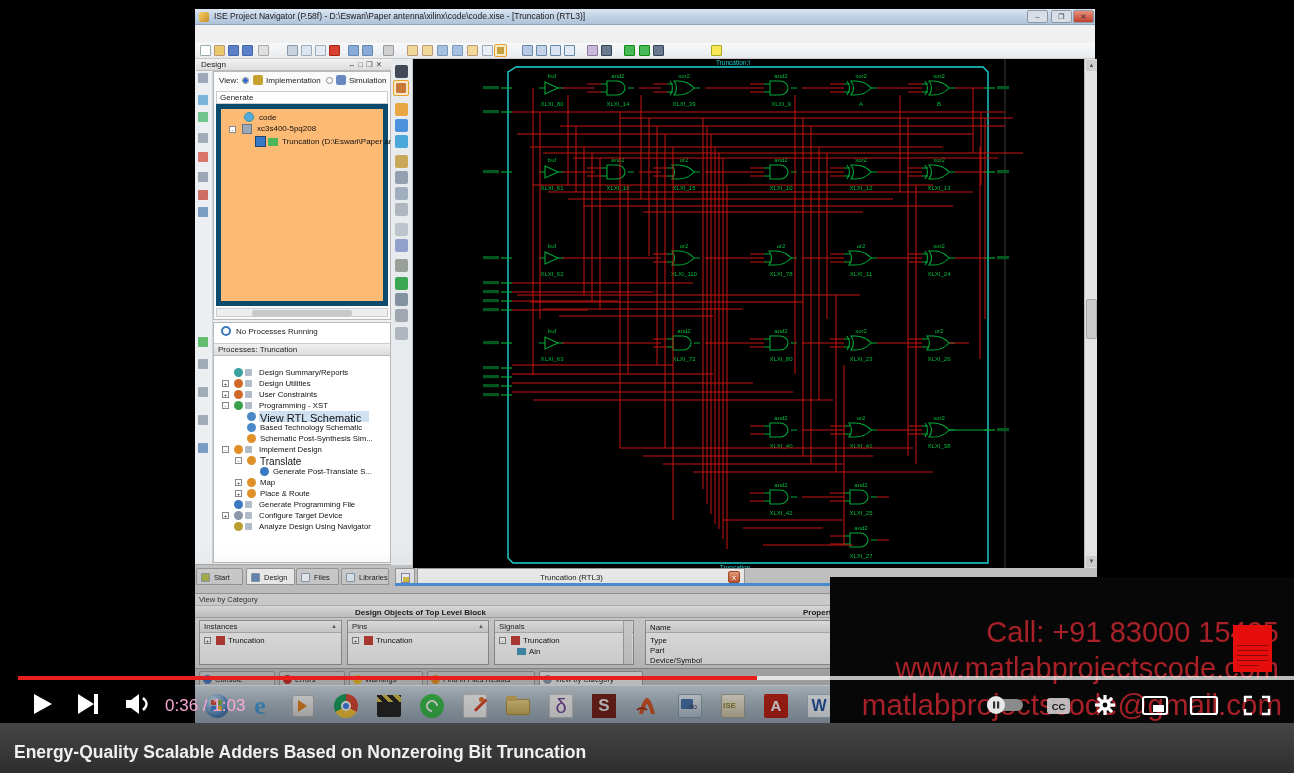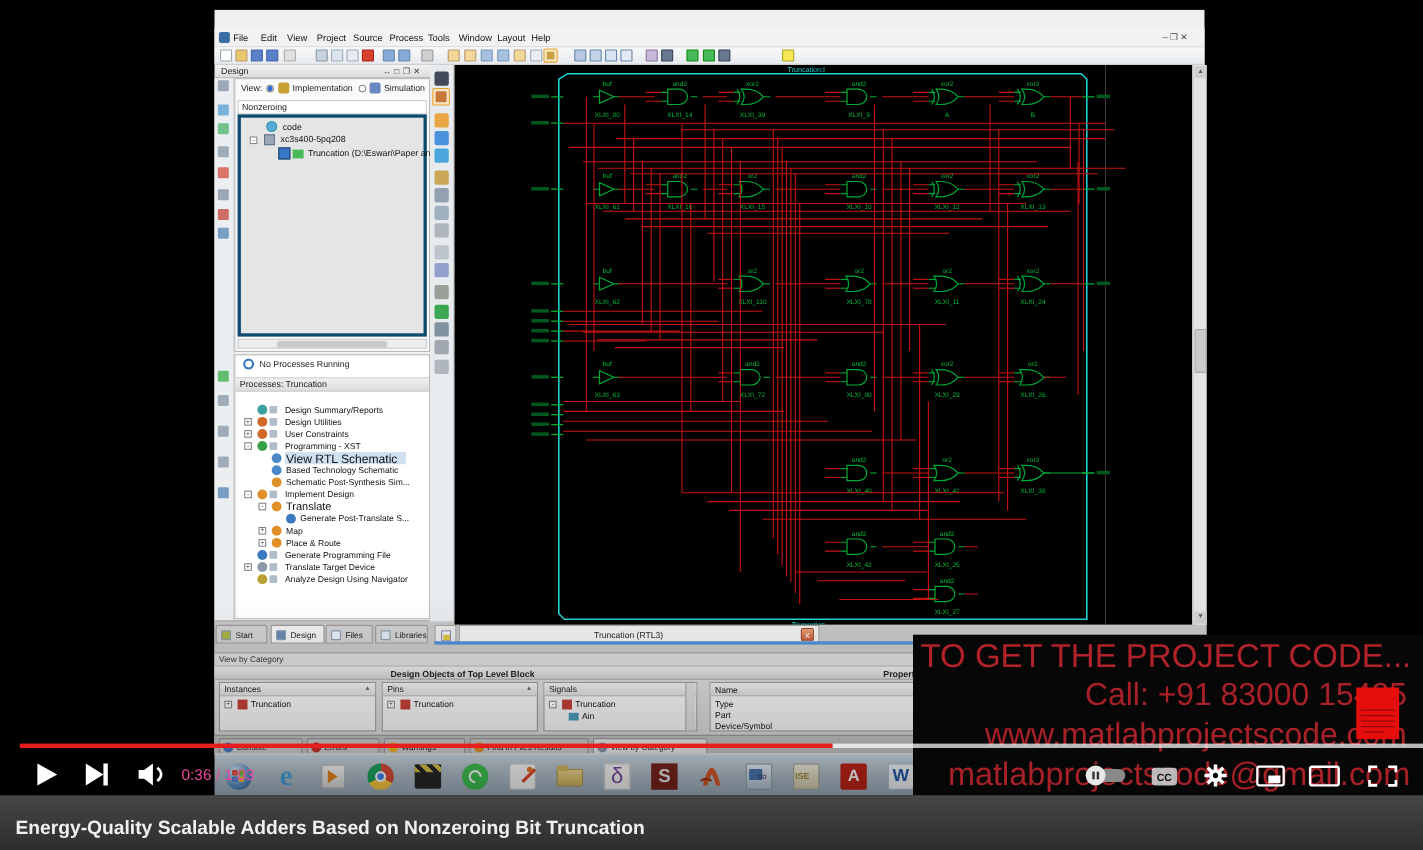--- a/index.html
+++ b/index.html
@@ -1,32 +1,25 @@
 <!DOCTYPE html>
 <html><head><meta charset="utf-8"><style>
 *{margin:0;padding:0;box-sizing:border-box;font-family:"Liberation Sans",sans-serif}
 body{width:1294px;height:773px;background:#111;overflow:hidden;position:relative}
 .ab{position:absolute}
 </style></head><body>
 <div class="ab" style="left:0;top:0;width:1294px;height:723px;background:#000">
 <div class="ab" style="left:195px;top:0;width:902px;height:723px;background:#000">
 <div class="ab" style="left:0;top:9px;width:900px;height:676px;background:#f0f0f0">
-<div class="ab" style="left:0;top:16px;width:900px;height:18px;background:#f2f2f2;border-bottom:1px solid #d8d8d8">
-<div class="ab" style="left:4px;top:4px;width:10px;height:10px;background:#3a6ea5;border-radius:2px"></div>
-<div class="ab" style="left:17px;top:4px;font-size:8.5px;color:#111">File</div>
-<div class="ab" style="left:42px;top:4px;font-size:8.5px;color:#111">Edit</div>
-<div class="ab" style="left:66px;top:4px;font-size:8.5px;color:#111">View</div>
-<div class="ab" style="left:93px;top:4px;font-size:8.5px;color:#111">Project</div>
-<div class="ab" style="left:126px;top:4px;font-size:8.5px;color:#111">Source</div>
-<div class="ab" style="left:159px;top:4px;font-size:8.5px;color:#111">Process</div>
-<div class="ab" style="left:194px;top:4px;font-size:8.5px;color:#111">Tools</div>
-<div class="ab" style="left:222px;top:4px;font-size:8.5px;color:#111">Window</div>
-<div class="ab" style="left:257px;top:4px;font-size:8.5px;color:#111">Layout</div>
-<div class="ab" style="left:288px;top:4px;font-size:8.5px;color:#111">Help</div>
-<div class="ab" style="left:862px;top:4px;font-size:8px;color:#444">– ❐ ✕</div>
+<div class="ab" style="left:0;top:0;width:900px;height:16px;background:linear-gradient(#dbe6f2,#bdcfe2 60%,#afc3d9);border-bottom:1px solid #92a5ba;border-radius:4px 4px 0 0">
+<div class="ab" style="left:4px;top:3px;width:10px;height:10px;background:linear-gradient(135deg,#f8d264,#c88a26);border-radius:2px"></div>
+<div class="ab" style="left:19px;top:2px;font-size:8.5px;color:#1a1a1a;white-space:nowrap">ISE Project Navigator (P.58f) - D:\Eswari\Paper antenna\xilinx\code\code.xise - [Truncation (RTL3)]</div>
+<div class="ab" style="left:832px;top:1px;width:21px;height:13px;background:#d7dee6;border:1px solid #8a98a8;border-radius:2px;font-size:7px;text-align:center;line-height:12px;color:#333">–</div>
+<div class="ab" style="left:856px;top:1px;width:21px;height:13px;background:#d7dee6;border:1px solid #8a98a8;border-radius:2px;font-size:7px;text-align:center;line-height:12px;color:#333">❐</div>
+<div class="ab" style="left:878px;top:1px;width:21px;height:13px;background:linear-gradient(#e8907c,#c0402c);border:1px solid #8a98a8;border-radius:2px;font-size:7px;text-align:center;line-height:12px;color:#333">✕</div>
 </div>
 <div class="ab" style="left:0;top:34px;width:900px;height:16px;background:linear-gradient(#f8f9fa,#e8ebee);border-bottom:1px solid #c9c9c9">
 <div class="ab" style="left:5px;top:2px;width:11px;height:11px;background:#ffffff;border:1px solid #9aa;border-radius:1px"></div>
 <div class="ab" style="left:19px;top:2px;width:11px;height:11px;background:#e8c86a;border:1px solid #b97;border-radius:1px"></div>
 <div class="ab" style="left:33px;top:2px;width:11px;height:11px;background:#5a80c8;border:1px solid #46a;border-radius:1px"></div>
 <div class="ab" style="left:47px;top:2px;width:11px;height:11px;background:#5a80c8;border:1px solid #46a;border-radius:1px"></div>
 <div class="ab" style="left:63px;top:2px;width:11px;height:11px;background:#e0e0e0;border:1px solid #aaa;border-radius:1px"></div>
 <div class="ab" style="left:92px;top:2px;width:11px;height:11px;background:#c8d2dc;border:1px solid #89a;border-radius:1px"></div>
 <div class="ab" style="left:106px;top:2px;width:11px;height:11px;background:#dde6ee;border:1px solid #9ab;border-radius:1px"></div>
 <div class="ab" style="left:120px;top:2px;width:11px;height:11px;background:#e6ecf2;border:1px solid #9ab;border-radius:1px"></div>
@@ -75,23 +68,23 @@
       </div>
 <div class="ab" style="left:18px;top:71px;width:178px;height:249px;background:#fafafa;border:1px solid #b9b9b9">
 <div class="ab" style="left:5px;top:4px;font-size:8px;color:#222">View:</div>
 <div class="ab" style="left:28px;top:5px;width:7px;height:7px;border:1px solid #888;border-radius:50%;background:radial-gradient(circle,#2a6ad0 0 2px,#fff 2.6px)"></div>
 <div class="ab" style="left:39px;top:3px;width:10px;height:10px;background:#c8a030;border-radius:2px"></div>
 <div class="ab" style="left:52px;top:4px;font-size:8px;color:#222">Implementation</div>
 <div class="ab" style="left:112px;top:5px;width:7px;height:7px;border:1px solid #888;border-radius:50%;background:#fff"></div>
 <div class="ab" style="left:122px;top:3px;width:10px;height:10px;background:#6888c0;border-radius:2px"></div>
 <div class="ab" style="left:135px;top:4px;font-size:8px;color:#222">Simulation</div>
 <div class="ab" style="left:2px;top:19px;width:172px;height:13px;background:#fff;border:1px solid #ccc">
-          <div class="ab" style="left:3px;top:1px;font-size:8px;color:#222">Nonzeroing</div>
-        </div>
-<div class="ab" style="left:2px;top:32px;width:172px;height:202px;background:#e5e5e5;border:3px solid #0c4a6e">
+          <div class="ab" style="left:3px;top:1px;font-size:8px;color:#222">Generate</div>
+        </div>
+<div class="ab" style="left:2px;top:32px;width:172px;height:202px;background:#fdba74;border:5px solid #0c4a6e">
 <div class="ab" style="left:23px;top:3px;width:10px;height:10px;background:#58a8d8;border-radius:50%;border:1px solid #39a"></div>
           <div class="ab" style="left:38px;top:4px;font-size:8px;color:#111">code</div>
 <div class="ab" style="left:8px;top:17px;width:7px;height:7px;border:1px solid #888;background:#fff;font-size:6px;line-height:6px;text-align:center;color:#333">-</div>
 <div class="ab" style="left:21px;top:15px;width:10px;height:10px;background:#9aa8b8;border:1px solid #678"></div>
           <div class="ab" style="left:36px;top:15px;font-size:8px;color:#111">xc3s400-5pq208</div>
 <div class="ab" style="left:34px;top:27px;width:11px;height:11px;background:#3878c8;border:1px solid #246"></div>
           <div class="ab" style="left:47px;top:29px;width:10px;height:8px;background:#48b858"></div>
           <div class="ab" style="left:61px;top:28px;font-size:8px;color:#111;white-space:nowrap">Truncation (D:\Eswari\Paper ant</div>
 </div>
 <div class="ab" style="left:2px;top:236px;width:172px;height:9px;background:#eee;border:1px solid #ccc">
@@ -140,21 +133,21 @@
 <div class="ab" style="left:46px;top:155px;font-size:7.8px;color:#111;white-space:nowrap">Map</div>
 <div class="ab" style="left:21px;top:167px;width:7px;height:7px;border:1px solid #888;background:#fff;font-size:6px;line-height:6px;text-align:center;color:#333">+</div>
 <div class="ab" style="left:33px;top:166px;width:9px;height:9px;background:#e09028;border-radius:50%"></div>
 <div class="ab" style="left:46px;top:166px;font-size:7.8px;color:#111;white-space:nowrap">Place &amp; Route</div>
 <div class="ab" style="left:20px;top:177px;width:9px;height:9px;background:#3a78c0;border-radius:50%"></div>
 <div class="ab" style="left:31px;top:178px;width:7px;height:7px;background:#b0bcc8;border-radius:1px"></div>
 <div class="ab" style="left:45px;top:177px;font-size:7.8px;color:#111;white-space:nowrap">Generate Programming File</div>
 <div class="ab" style="left:8px;top:189px;width:7px;height:7px;border:1px solid #888;background:#fff;font-size:6px;line-height:6px;text-align:center;color:#333">+</div>
 <div class="ab" style="left:20px;top:188px;width:9px;height:9px;background:#8a98a8;border-radius:50%"></div>
 <div class="ab" style="left:31px;top:189px;width:7px;height:7px;background:#b0bcc8;border-radius:1px"></div>
-<div class="ab" style="left:45px;top:188px;font-size:7.8px;color:#111;white-space:nowrap">Translate Target Device</div>
+<div class="ab" style="left:45px;top:188px;font-size:7.8px;color:#111;white-space:nowrap">Configure Target Device</div>
 <div class="ab" style="left:20px;top:199px;width:9px;height:9px;background:#b8a030;border-radius:50%"></div>
 <div class="ab" style="left:31px;top:200px;width:7px;height:7px;background:#b0bcc8;border-radius:1px"></div>
 <div class="ab" style="left:45px;top:199px;font-size:7.8px;color:#111;white-space:nowrap">Analyze Design Using Navigator</div>
 </div>
 <div class="ab" style="left:0;top:564px;width:902px;height:29px;background:#c6c6c6;border-top:1px solid #aaa">
 <div class="ab" style="left:1px;top:3px;width:47px;height:17px;background:#cfcfcf;border:1px solid #999;border-radius:2px 2px 0 0">
           <div class="ab" style="left:4px;top:4px;width:9px;height:9px;background:#a8b048;border:1px solid #8899aa;border-radius:1px"></div>
           <div class="ab" style="left:17px;top:4px;font-size:7.5px;color:#222">Start</div>
         </div>
 <div class="ab" style="left:51px;top:3px;width:49px;height:17px;background:#f0f0f0;border:1px solid #999;border-radius:2px 2px 0 0">
@@ -690,41 +683,40 @@
           <div class="ab" style="left:0px;top:2px;width:28px;height:24px;color:#fff;font-size:15px;font-weight:bold;text-align:center;line-height:24px">A</div>
         </div>
 <div class="ab" style="left:610px;top:7px;width:28px;height:28px">
           <div class="ab" style="left:2px;top:2px;width:24px;height:24px;background:#f4f8fc;border:1px solid #abc;border-radius:2px"></div>
           <div class="ab" style="left:0px;top:2px;width:28px;height:24px;color:#2858a8;font-size:16px;font-weight:bold;text-align:center;line-height:24px">W</div>
         </div>
 </div>
 </div>
 <div class="ab" style="left:0;top:545px;width:1294px;height:178px;background:linear-gradient(rgba(0,0,0,0),rgba(0,0,0,.10) 45%,rgba(0,0,0,.20) 78%,rgba(0,0,0,.30))"></div>
 <div class="ab" style="left:830px;top:577px;width:464px;height:149px;background:#070707">
-<div class="ab" style="right:11px;top:3px;font-size:30px;color:#b2222a;white-space:nowrap">TO GET THE PROJECT CODE...</div>
 <div class="ab" style="right:15px;top:39px;font-size:29px;color:#a82128;white-space:nowrap">Call: +91 83000 15425</div>
 <div class="ab" style="right:15px;top:75px;font-size:29px;color:#a82128;white-space:nowrap">www.matlabprojectscode.com</div>
 <div class="ab" style="right:12px;top:111px;font-size:29.5px;color:#a82128;white-space:nowrap">matlabprojectscode@gmail.com</div>
 <div class="ab" style="left:403px;top:48px;width:39px;height:47px;background:#e60d0d">
         <div class="ab" style="left:4px;top:20px;width:31px;height:1px;background:#8a0a0a"></div>
         <div class="ab" style="left:4px;top:25px;width:31px;height:1px;background:#8a0a0a"></div>
         <div class="ab" style="left:4px;top:30px;width:31px;height:1px;background:#8a0a0a"></div>
         <div class="ab" style="left:4px;top:35px;width:31px;height:1px;background:#8a0a0a"></div>
         <div class="ab" style="left:6px;top:40px;width:20px;height:1px;background:#8a0a0a"></div>
       </div>
 </div>
 <div class="ab" style="left:18px;top:676px;width:739px;height:4px;background:#e81e1e;z-index:30"></div>
 <div class="ab" style="left:757px;top:676px;width:537px;height:4px;background:rgba(255,255,255,.72);z-index:30"></div>
 <svg class="ab" style="left:28px;top:691px;z-index:31" width="130" height="26" viewBox="0 0 130 26">
 <path d="M6,3 L24,13 L6,23 Z" fill="#fff"></path>
 <path d="M50,3 L66,13 L50,23 Z M66,3 h4 v20 h-4 Z" fill="#fff"></path>
 <path d="M98,9 h5 l8,-6 v20 l-8,-6 h-5 Z" fill="#fff"></path>
       <path d="M115,7 q7,6 0,12" stroke="#fff" stroke-width="2.4" fill="none"></path>
 </svg>
-<div class="ab" style="left:165px;top:696px;font-size:14px;color:#ec4899;z-index:31">0:36 / 1:03</div>
+<div class="ab" style="left:165px;top:696px;font-size:17px;color:#f9a8d4;z-index:31">0:36 / 1:03</div>
 <svg class="ab" style="left:985px;top:692px;z-index:31" width="290" height="26" viewBox="0 0 290 26">
 <rect x="2" y="7" width="36" height="12" rx="6" fill="#8a8a8a"></rect>
       <circle cx="11" cy="13" r="9" fill="#e8e8e8"></circle>
       <rect x="8" y="9.5" width="2.2" height="7" fill="#333"></rect>
       <rect x="12" y="9.5" width="2.2" height="7" fill="#333"></rect>
 <rect x="62" y="6" width="23" height="16" rx="3" fill="rgba(210,210,210,.88)"></rect>
       <text x="73.5" y="18" font-size="9.5" font-weight="bold" fill="#111" text-anchor="middle" font-family="Liberation Sans,sans-serif">CC</text>
 <g transform="translate(120,13)">
         <circle r="6" fill="#fff"></circle>
         <circle r="2.4" fill="#0a0a0a"></circle>

